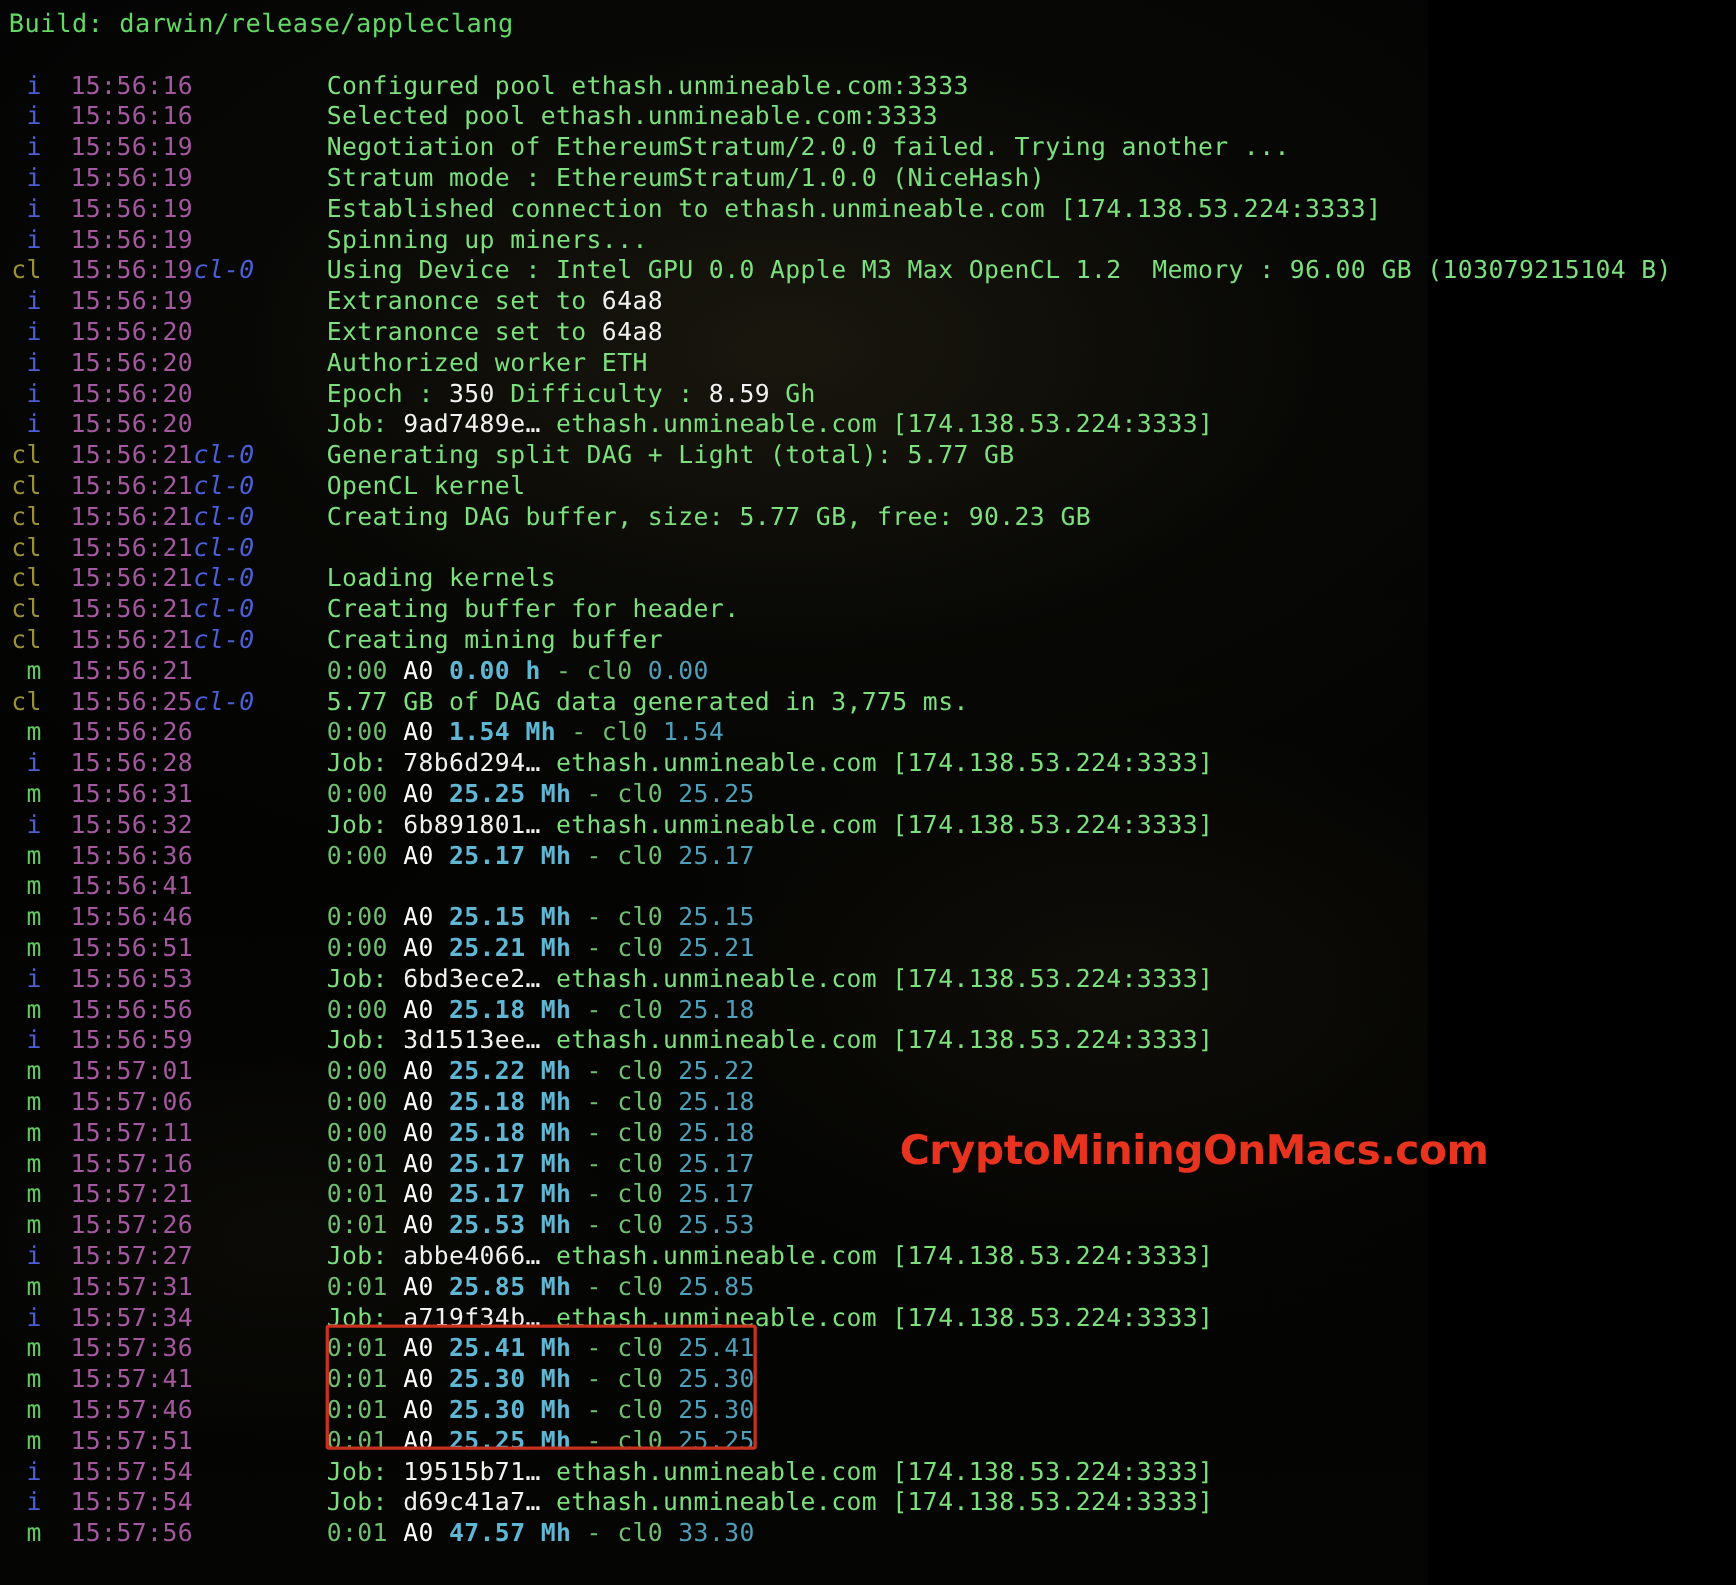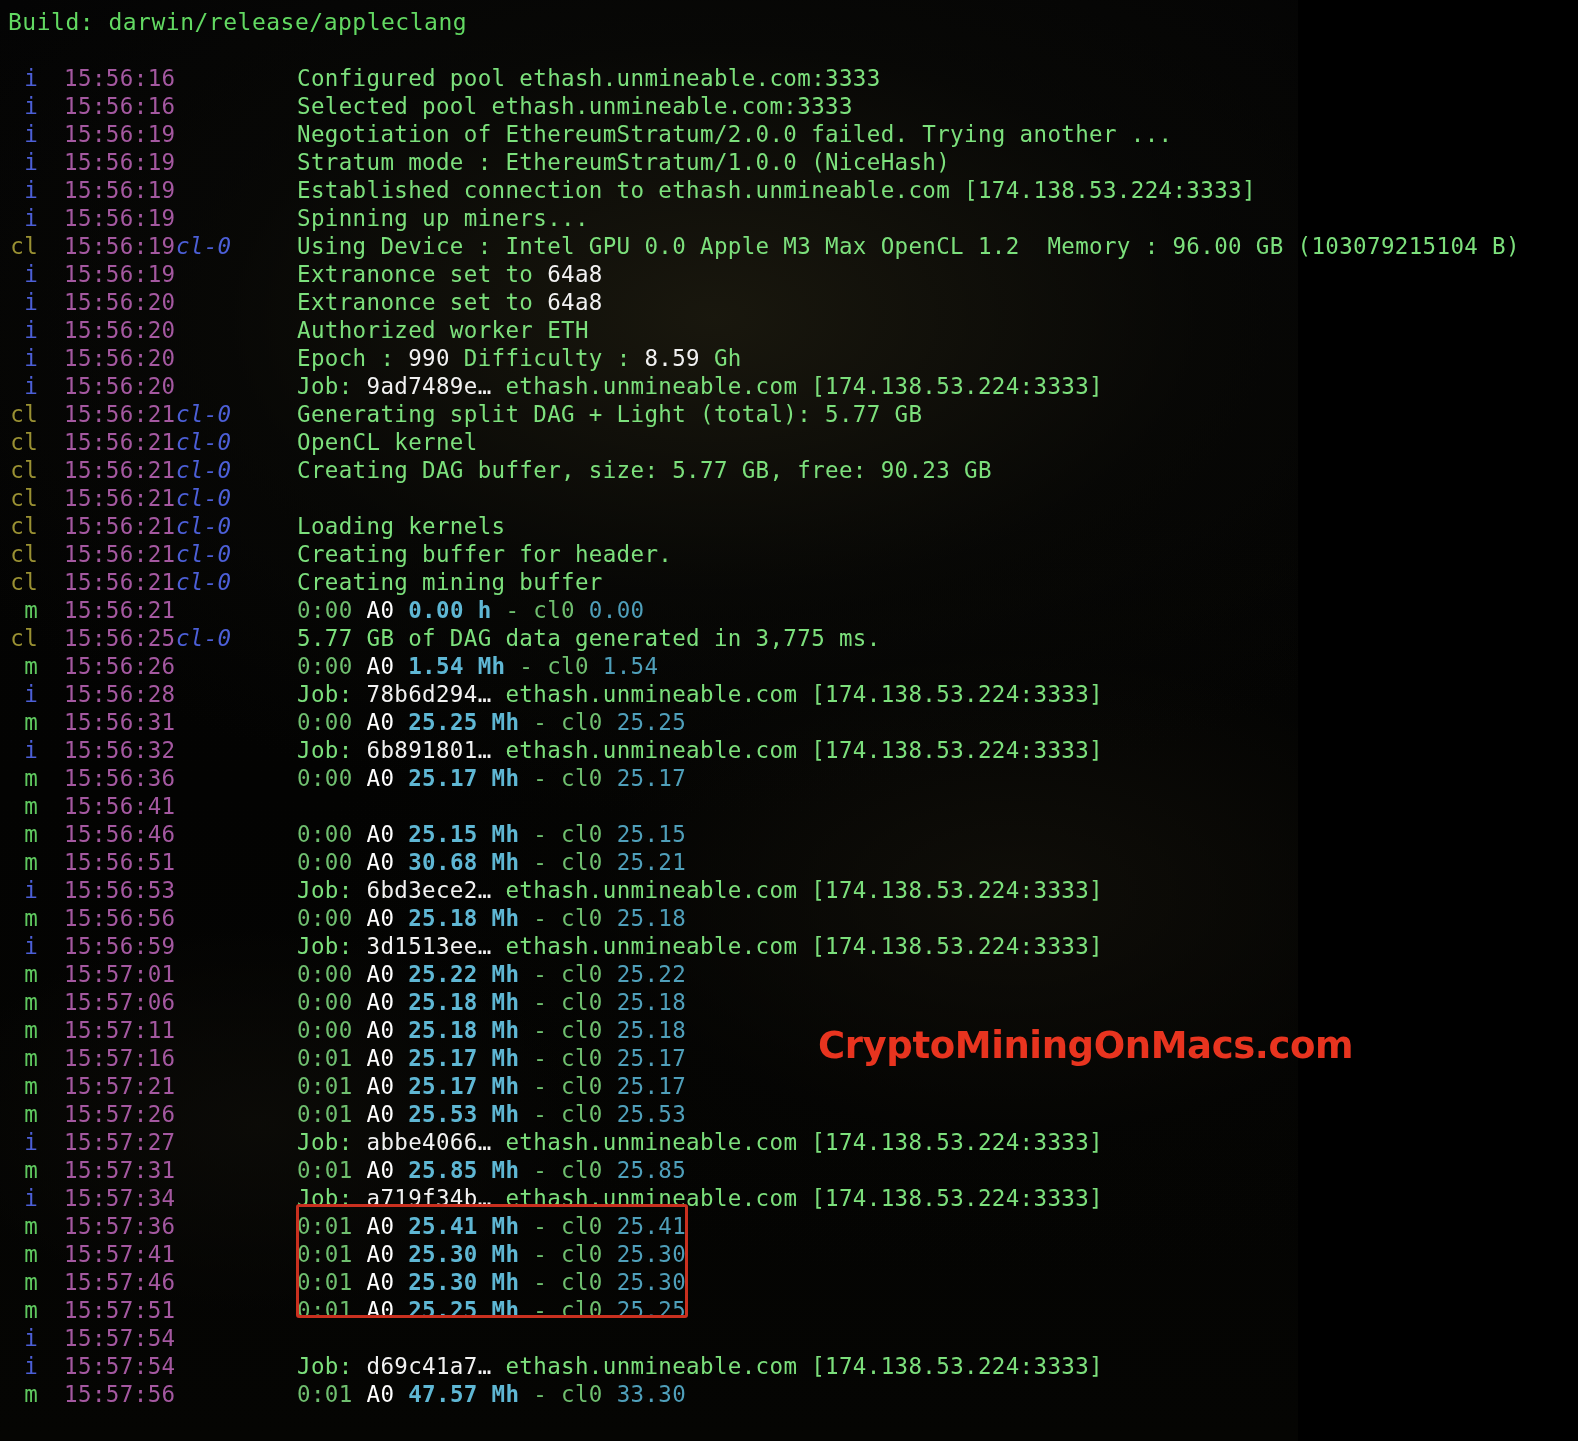--- a/index.html
+++ b/index.html
@@ -128,56 +128,56 @@
       <div class="row"><span class="tag i">i</span><span class="ts">15:56:16</span><span class="msg"><span class="g">Configured pool ethash.unmineable.com:3333</span></span></div>
       <div class="row"><span class="tag i">i</span><span class="ts">15:56:16</span><span class="msg"><span class="g">Selected pool ethash.unmineable.com:3333</span></span></div>
       <div class="row"><span class="tag i">i</span><span class="ts">15:56:19</span><span class="msg"><span class="g">Negotiation of EthereumStratum/2.0.0 failed. Trying another ...</span></span></div>
       <div class="row"><span class="tag i">i</span><span class="ts">15:56:19</span><span class="msg"><span class="g">Stratum mode : EthereumStratum/1.0.0 (NiceHash)</span></span></div>
       <div class="row"><span class="tag i">i</span><span class="ts">15:56:19</span><span class="msg"><span class="g">Established connection to ethash.unmineable.com [174.138.53.224:3333]</span></span></div>
       <div class="row"><span class="tag i">i</span><span class="ts">15:56:19</span><span class="msg"><span class="g">Spinning up miners...</span></span></div>
       <div class="row"><span class="tag cl">cl</span><span class="ts">15:56:19</span><span class="dev">cl-0</span><span class="msg"><span class="g">Using Device : Intel GPU 0.0 Apple M3 Max OpenCL 1.2  Memory : 96.00 GB (103079215104 B)</span></span></div>
       <div class="row"><span class="tag i">i</span><span class="ts">15:56:19</span><span class="msg"><span class="g">Extranonce set to </span><span class="w">64a8</span></span></div>
       <div class="row"><span class="tag i">i</span><span class="ts">15:56:20</span><span class="msg"><span class="g">Extranonce set to </span><span class="w">64a8</span></span></div>
       <div class="row"><span class="tag i">i</span><span class="ts">15:56:20</span><span class="msg"><span class="g">Authorized worker ETH</span></span></div>
-      <div class="row"><span class="tag i">i</span><span class="ts">15:56:20</span><span class="msg"><span class="g">Epoch : </span><span class="w">990</span><span class="g"> Difficulty : </span><span class="w">8.59</span><span class="g"> Gh</span></span></div>
+      <div class="row"><span class="tag i">i</span><span class="ts">15:56:20</span><span class="msg"><span class="g">Epoch : </span><span class="w">350</span><span class="g"> Difficulty : </span><span class="w">8.59</span><span class="g"> Gh</span></span></div>
       <div class="row"><span class="tag i">i</span><span class="ts">15:56:20</span><span class="msg"><span class="g">Job: </span><span class="w">9ad7489e…</span><span class="g"> ethash.unmineable.com [174.138.53.224:3333]</span></span></div>
       <div class="row"><span class="tag cl">cl</span><span class="ts">15:56:21</span><span class="dev">cl-0</span><span class="msg"><span class="g">Generating split DAG + Light (total): 5.77 GB</span></span></div>
       <div class="row"><span class="tag cl">cl</span><span class="ts">15:56:21</span><span class="dev">cl-0</span><span class="msg"><span class="g">OpenCL kernel</span></span></div>
       <div class="row"><span class="tag cl">cl</span><span class="ts">15:56:21</span><span class="dev">cl-0</span><span class="msg"><span class="g">Creating DAG buffer, size: 5.77 GB, free: 90.23 GB</span></span></div>
       <div class="row"><span class="tag cl">cl</span><span class="ts">15:56:21</span><span class="dev">cl-0</span></div>
       <div class="row"><span class="tag cl">cl</span><span class="ts">15:56:21</span><span class="dev">cl-0</span><span class="msg"><span class="g">Loading kernels</span></span></div>
       <div class="row"><span class="tag cl">cl</span><span class="ts">15:56:21</span><span class="dev">cl-0</span><span class="msg"><span class="g">Creating buffer for header.</span></span></div>
       <div class="row"><span class="tag cl">cl</span><span class="ts">15:56:21</span><span class="dev">cl-0</span><span class="msg"><span class="g">Creating mining buffer</span></span></div>
       <div class="row"><span class="tag m">m</span><span class="ts">15:56:21</span><span class="msg"><span class="gd">0:00 </span><span class="wb">A0</span><span class="g"> </span><span class="c">0.00 h</span><span class="gd"> - cl0 </span><span class="cd">0.00</span></span></div>
       <div class="row"><span class="tag cl">cl</span><span class="ts">15:56:25</span><span class="dev">cl-0</span><span class="msg"><span class="g">5.77 GB of DAG data generated in 3,775 ms.</span></span></div>
       <div class="row"><span class="tag m">m</span><span class="ts">15:56:26</span><span class="msg"><span class="gd">0:00 </span><span class="wb">A0</span><span class="g"> </span><span class="c">1.54 Mh</span><span class="gd"> - cl0 </span><span class="cd">1.54</span></span></div>
       <div class="row"><span class="tag i">i</span><span class="ts">15:56:28</span><span class="msg"><span class="g">Job: </span><span class="w">78b6d294…</span><span class="g"> ethash.unmineable.com [174.138.53.224:3333]</span></span></div>
       <div class="row"><span class="tag m">m</span><span class="ts">15:56:31</span><span class="msg"><span class="gd">0:00 </span><span class="wb">A0</span><span class="g"> </span><span class="c">25.25 Mh</span><span class="gd"> - cl0 </span><span class="cd">25.25</span></span></div>
       <div class="row"><span class="tag i">i</span><span class="ts">15:56:32</span><span class="msg"><span class="g">Job: </span><span class="w">6b891801…</span><span class="g"> ethash.unmineable.com [174.138.53.224:3333]</span></span></div>
       <div class="row"><span class="tag m">m</span><span class="ts">15:56:36</span><span class="msg"><span class="gd">0:00 </span><span class="wb">A0</span><span class="g"> </span><span class="c">25.17 Mh</span><span class="gd"> - cl0 </span><span class="cd">25.17</span></span></div>
       <div class="row"><span class="tag m">m</span><span class="ts">15:56:41</span></div>
       <div class="row"><span class="tag m">m</span><span class="ts">15:56:46</span><span class="msg"><span class="gd">0:00 </span><span class="wb">A0</span><span class="g"> </span><span class="c">25.15 Mh</span><span class="gd"> - cl0 </span><span class="cd">25.15</span></span></div>
-      <div class="row"><span class="tag m">m</span><span class="ts">15:56:51</span><span class="msg"><span class="gd">0:00 </span><span class="wb">A0</span><span class="g"> </span><span class="c">30.68 Mh</span><span class="gd"> - cl0 </span><span class="cd">25.21</span></span></div>
+      <div class="row"><span class="tag m">m</span><span class="ts">15:56:51</span><span class="msg"><span class="gd">0:00 </span><span class="wb">A0</span><span class="g"> </span><span class="c">25.21 Mh</span><span class="gd"> - cl0 </span><span class="cd">25.21</span></span></div>
       <div class="row"><span class="tag i">i</span><span class="ts">15:56:53</span><span class="msg"><span class="g">Job: </span><span class="w">6bd3ece2…</span><span class="g"> ethash.unmineable.com [174.138.53.224:3333]</span></span></div>
       <div class="row"><span class="tag m">m</span><span class="ts">15:56:56</span><span class="msg"><span class="gd">0:00 </span><span class="wb">A0</span><span class="g"> </span><span class="c">25.18 Mh</span><span class="gd"> - cl0 </span><span class="cd">25.18</span></span></div>
       <div class="row"><span class="tag i">i</span><span class="ts">15:56:59</span><span class="msg"><span class="g">Job: </span><span class="w">3d1513ee…</span><span class="g"> ethash.unmineable.com [174.138.53.224:3333]</span></span></div>
       <div class="row"><span class="tag m">m</span><span class="ts">15:57:01</span><span class="msg"><span class="gd">0:00 </span><span class="wb">A0</span><span class="g"> </span><span class="c">25.22 Mh</span><span class="gd"> - cl0 </span><span class="cd">25.22</span></span></div>
       <div class="row"><span class="tag m">m</span><span class="ts">15:57:06</span><span class="msg"><span class="gd">0:00 </span><span class="wb">A0</span><span class="g"> </span><span class="c">25.18 Mh</span><span class="gd"> - cl0 </span><span class="cd">25.18</span></span></div>
       <div class="row"><span class="tag m">m</span><span class="ts">15:57:11</span><span class="msg"><span class="gd">0:00 </span><span class="wb">A0</span><span class="g"> </span><span class="c">25.18 Mh</span><span class="gd"> - cl0 </span><span class="cd">25.18</span></span></div>
       <div class="row"><span class="tag m">m</span><span class="ts">15:57:16</span><span class="msg"><span class="gd">0:01 </span><span class="wb">A0</span><span class="g"> </span><span class="c">25.17 Mh</span><span class="gd"> - cl0 </span><span class="cd">25.17</span></span></div>
       <div class="row"><span class="tag m">m</span><span class="ts">15:57:21</span><span class="msg"><span class="gd">0:01 </span><span class="wb">A0</span><span class="g"> </span><span class="c">25.17 Mh</span><span class="gd"> - cl0 </span><span class="cd">25.17</span></span></div>
       <div class="row"><span class="tag m">m</span><span class="ts">15:57:26</span><span class="msg"><span class="gd">0:01 </span><span class="wb">A0</span><span class="g"> </span><span class="c">25.53 Mh</span><span class="gd"> - cl0 </span><span class="cd">25.53</span></span></div>
       <div class="row"><span class="tag i">i</span><span class="ts">15:57:27</span><span class="msg"><span class="g">Job: </span><span class="w">abbe4066…</span><span class="g"> ethash.unmineable.com [174.138.53.224:3333]</span></span></div>
       <div class="row"><span class="tag m">m</span><span class="ts">15:57:31</span><span class="msg"><span class="gd">0:01 </span><span class="wb">A0</span><span class="g"> </span><span class="c">25.85 Mh</span><span class="gd"> - cl0 </span><span class="cd">25.85</span></span></div>
       <div class="row"><span class="tag i">i</span><span class="ts">15:57:34</span><span class="msg"><span class="g">Job: </span><span class="w">a719f34b…</span><span class="g"> ethash.unmineable.com [174.138.53.224:3333]</span></span></div>
       <div class="row"><span class="tag m">m</span><span class="ts">15:57:36</span><span class="msg"><span class="gd">0:01 </span><span class="wb">A0</span><span class="g"> </span><span class="c">25.41 Mh</span><span class="gd"> - cl0 </span><span class="cd">25.41</span></span></div>
       <div class="row"><span class="tag m">m</span><span class="ts">15:57:41</span><span class="msg"><span class="gd">0:01 </span><span class="wb">A0</span><span class="g"> </span><span class="c">25.30 Mh</span><span class="gd"> - cl0 </span><span class="cd">25.30</span></span></div>
       <div class="row"><span class="tag m">m</span><span class="ts">15:57:46</span><span class="msg"><span class="gd">0:01 </span><span class="wb">A0</span><span class="g"> </span><span class="c">25.30 Mh</span><span class="gd"> - cl0 </span><span class="cd">25.30</span></span></div>
       <div class="row"><span class="tag m">m</span><span class="ts">15:57:51</span><span class="msg"><span class="gd">0:01 </span><span class="wb">A0</span><span class="g"> </span><span class="c">25.25 Mh</span><span class="gd"> - cl0 </span><span class="cd">25.25</span></span></div>
-      <div class="row"><span class="tag i">i</span><span class="ts">15:57:54</span></div>
+      <div class="row"><span class="tag i">i</span><span class="ts">15:57:54</span><span class="msg"><span class="g">Job: </span><span class="w">19515b71…</span><span class="g"> ethash.unmineable.com [174.138.53.224:3333]</span></span></div>
       <div class="row"><span class="tag i">i</span><span class="ts">15:57:54</span><span class="msg"><span class="g">Job: </span><span class="w">d69c41a7…</span><span class="g"> ethash.unmineable.com [174.138.53.224:3333]</span></span></div>
       <div class="row"><span class="tag m">m</span><span class="ts">15:57:56</span><span class="msg"><span class="gd">0:01 </span><span class="wb">A0</span><span class="g"> </span><span class="c">47.57 Mh</span><span class="gd"> - cl0 </span><span class="cd">33.30</span></span></div>
     </div>
 
   <div id="highlight-box"></div>
 
   <div id="watermark">CryptoMiningOnMacs.com</div>
 
 </div>
 

